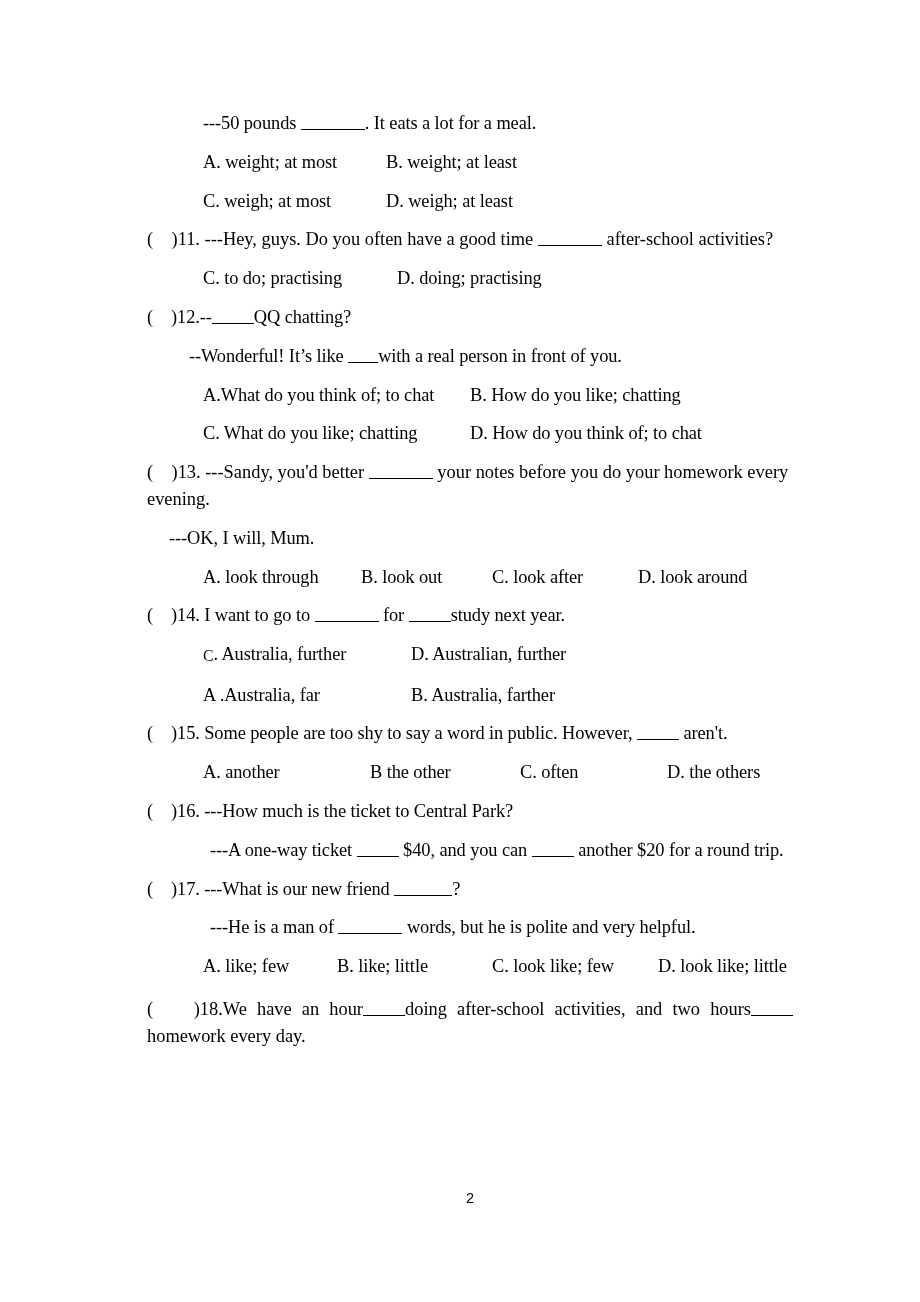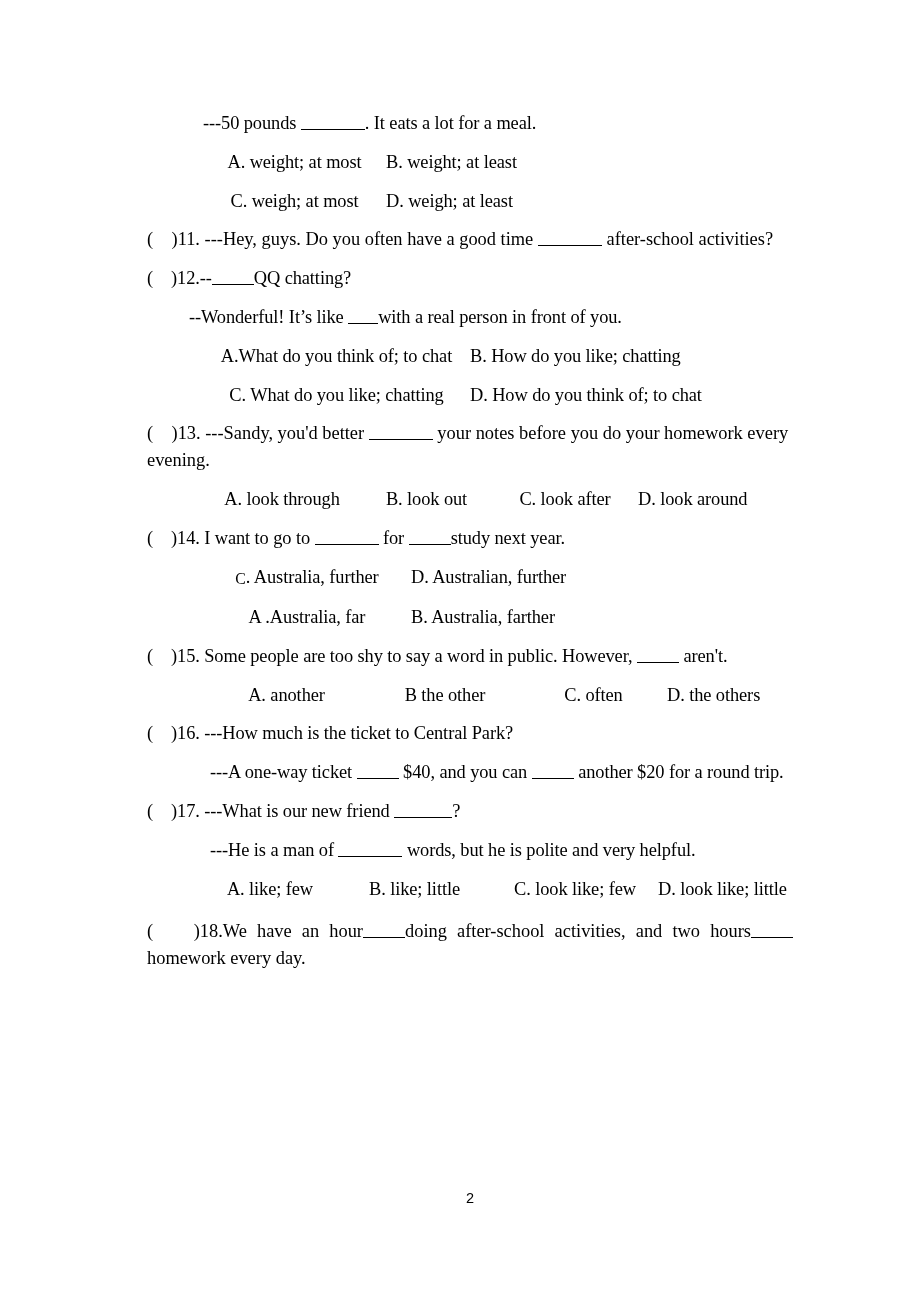--- a/index.html
+++ b/index.html
@@ -63,21 +63,20 @@
   .b-sm { width: 42px; }
   .b-md { width: 58px; }
   .b-lg { width: 64px; }
   .b-xl { width: 108px; }
 
   .opt-row {
     display: block;
   }
   .opt {
     display: inline-block;
-    text-align: center;
   }
   .small-cap {
     font-size: 0.86em;
     vertical-align: -0.04em;
   }
   .page-number {
     position: absolute;
     left: 0;
     top: 1190px;
     width: 920px;
@@ -96,31 +95,33 @@
     <div class="line indent-first"><span>---50 pounds </span><span class="blank b-lg"></span><span>. It eats a lot for a meal.</span></div>
 
     <div class="line indent-opt opt-row"><span class="opt" style="width:183px">A. weight; at most</span><span class="opt">B. weight; at least</span></div>
 
     <div class="line indent-opt opt-row"><span class="opt" style="width:183px">C. weigh; at most</span><span class="opt">D. weigh; at least</span></div>
 
     <div class="para" style="margin-left:-0px;margin-bottom:6px;margin-top:6px"><span>(    )11. </span><span>---Hey, guys. Do you often have a good time </span><span class="blank b-lg"></span><span> after-school activities?</span></div>
 
 
 
+    <div class="line indent-opt opt-row"><span class="opt" style="width:194px">C. to do; practising</span><span class="opt">D. doing; practising</span></div>
 
     <div class="line"><span>(    )12.--</span><span class="blank b-sm"></span><span>QQ chatting?</span></div>
 
     <div class="line indent-reply"><span>--Wonderful! It’s like </span><span class="blank b-xs"></span><span>with a real person in front of you.</span></div>
 
     <div class="line indent-opt opt-row"><span class="opt" style="width:267px">A.What do you think of; to chat</span><span class="opt">B. How do you like; chatting</span></div>
 
     <div class="line indent-opt opt-row"><span class="opt" style="width:267px">C. What do you like; chatting</span><span class="opt">D. How do you think of; to chat</span></div>
 
     <div class="para" style="margin-bottom:6px;margin-top:6px"><span>(    )13. </span><span>---Sandy, you'd better </span><span class="blank b-lg"></span><span> your notes before you do your homework every evening.</span></div>
 
+    <div class="line indent-reply2">---OK, I will, Mum.</div>
 
     <div class="line indent-opt opt-row"><span class="opt" style="width:158px">A. look through</span><span class="opt" style="width:131px">B. look out</span><span class="opt" style="width:146px">C. look after</span><span class="opt">D. look around</span></div>
 
     <div class="line"><span>(    )14. </span><span>I want to go to </span><span class="blank b-lg"></span><span> for </span><span class="blank b-sm"></span><span>study next year.</span></div>
 
     <div class="line indent-opt opt-row"><span class="opt" style="width:208px"><span class="small-cap">C</span><span>. Australia, further</span></span><span class="opt">D. Australian, further</span></div>
 
     <div class="line indent-opt opt-row"><span class="opt" style="width:208px">A .Australia, far</span><span class="opt">B. Australia, farther</span></div>
 
     <div class="line"><span>(    )15. </span><span>Some people are too shy to say a word in public. However, </span><span class="blank b-sm"></span><span> aren't.</span></div>

